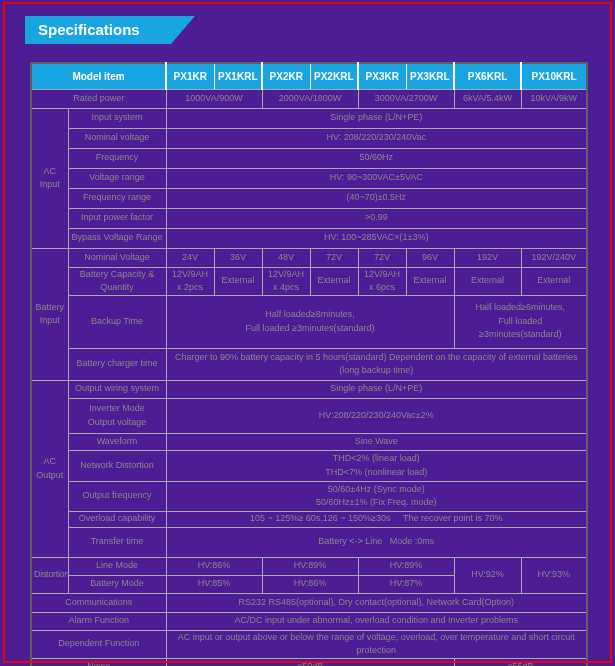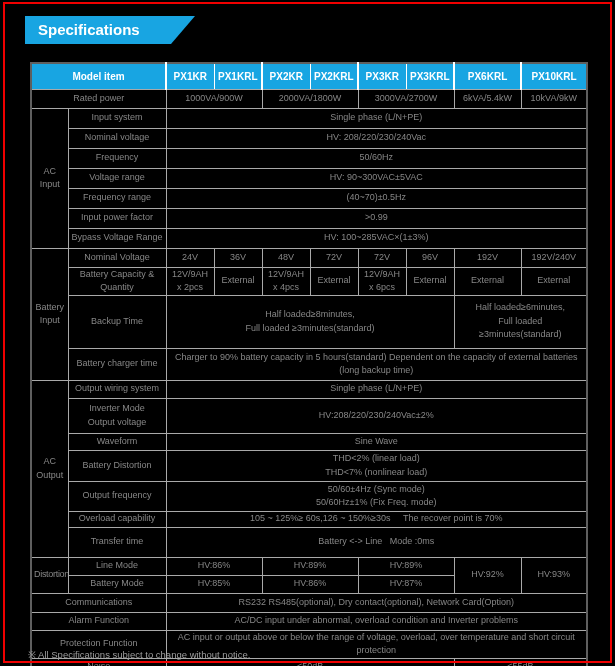--- a/index.html
+++ b/index.html
@@ -1,16 +1,16 @@
 <!DOCTYPE html>
 <html style="--accent: #18a5e2; --border_red: #f00000;"><head>
 <meta charset="utf-8">
 <style>
   html,body{margin:0;padding:0;background:#fff;}
-  .page{position:relative;width:615px;height:666px;background:#000000;overflow:hidden;
+  .page{position:relative;width:615px;height:666px;background:#4c1d95;overflow:hidden;
         font-family:"Liberation Sans",sans-serif;}
   .red-frame{position:absolute;left:3px;top:2px;right:3px;bottom:3px;
         border:2px solid var(--border_red,#f00000);z-index:5;pointer-events:none;}
   .badge{position:absolute;left:25px;top:16px;width:170px;height:28px;
         background:var(--accent,#18a5e2);color:#fff;font-weight:bold;font-size:15px;
         line-height:28px;padding-left:13px;box-sizing:border-box;
         clip-path:polygon(0 0,100% 0,calc(100% - 24px) 100%,0 100%);}
   table.spec{position:absolute;left:30px;top:62px;width:556px;
         border-collapse:collapse;table-layout:fixed;
         border:2px solid #5f5f5f;padding-left:11px;}
@@ -145,21 +145,21 @@
       <tr style="height:35px">
         <td class="lbl">Inverter Mode
 Output voltage</td>
         <td colspan="8">HV:208/220/230/240Vac±2%</td>
       </tr>
       <tr style="height:17px">
         <td class="lbl">Waveform</td>
         <td colspan="8">Sine Wave</td>
       </tr>
       <tr style="height:31px">
-        <td class="lbl">Battery Distortion</td>
+        <td class="lbl">Network Distortion</td>
         <td colspan="8">THD&lt;2% (linear load)
 THD&lt;7% (nonlinear load)</td>
       </tr>
       <tr style="height:30px">
         <td class="lbl">Output frequency</td>
         <td colspan="8">50/60±4Hz (Sync mode)
 50/60Hz±1% (Fix Freq. mode)</td>
       </tr>
       <tr style="height:16px">
         <td class="lbl">Overload capability</td>
@@ -188,27 +188,26 @@
 
       <tr style="height:19px">
         <td colspan="2" class="lbl">Communications</td>
         <td colspan="8">RS232 RS485(optional), Dry contact(optional), Network Card(Option)</td>
       </tr>
       <tr style="height:18px">
         <td colspan="2" class="lbl">Alarm Function</td>
         <td colspan="8">AC/DC input under abnormal, overload condition and Inverter problems</td>
       </tr>
       <tr style="height:26px">
-        <td colspan="2" class="lbl lg">Protection Function</td>
+        <td colspan="2" class="lbl lg">Dependent Function</td>
         <td colspan="8" class="lg">AC input or output above or below the range of voltage, overload, over temperature and short circuit protection</td>
       </tr>
       <tr style="height:18px">
         <td colspan="2" class="lbl">Noise</td>
         <td colspan="6">&lt;50dB</td>
         <td colspan="2">&lt;55dB</td>
       </tr>
     </tbody>
   </table>
 
-  <div class="footnote">※ All Specifications subject to change without notice.</div>
 
   <div class="red-frame"></div>
 </div>
 
 </body></html>

